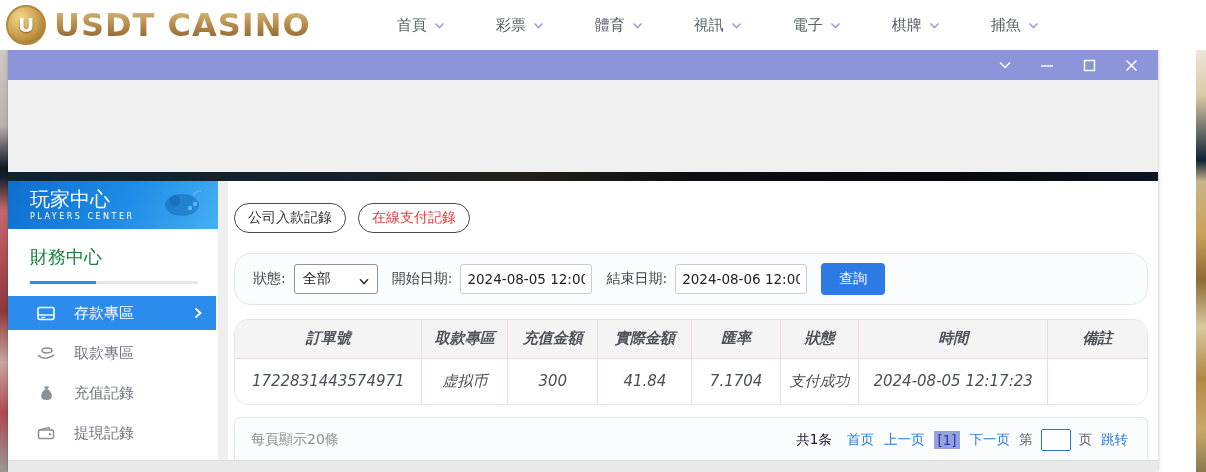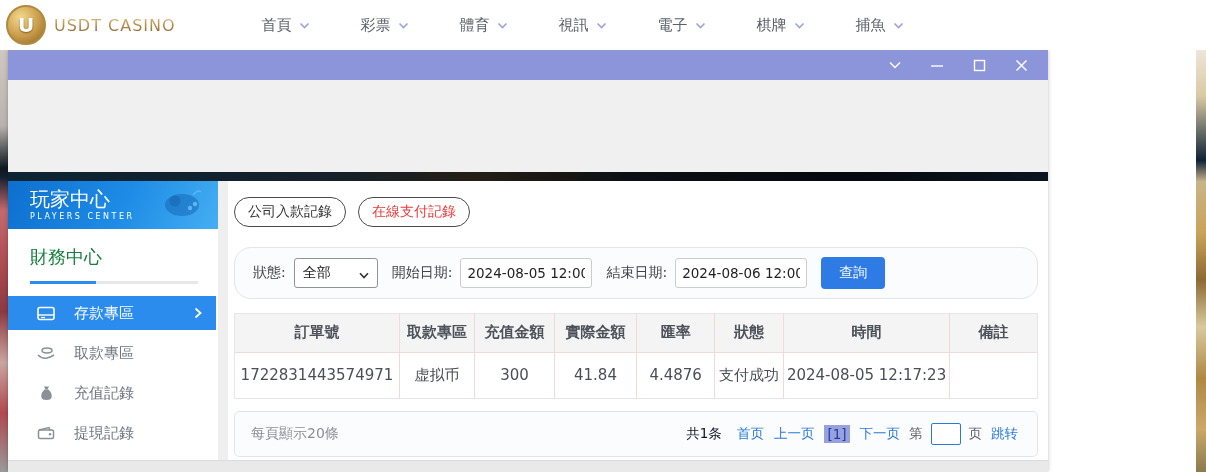--- a/index.html
+++ b/index.html
@@ -5,36 +5,36 @@
   * { margin:0; padding:0; box-sizing:border-box; }
   html,body { width:1206px; height:472px; overflow:hidden; }
   body { font-family:"DejaVu Sans","Liberation Sans",sans-serif; background:#fff; }
   .page { position:relative; width:1206px; height:472px; background:#fff; }
 
   
   .site-header { position:absolute; top:0; left:0; width:100%; height:50px; background:#fff; display:flex; align-items:center; z-index:5; }
   .logo { display:flex; align-items:center; margin-left:6px; }
   .coin { width:40px; height:40px; border-radius:50%; background:radial-gradient(circle at 35% 30%,#f4d98c,#c89b4a 55%,#8a6426); border:2px solid #b08a3e; display:flex; align-items:center; justify-content:center; }
   .coin-letter { font-size:20px; font-weight:bold; color:#fff; text-shadow:0 1px 2px #7a5a20; }
-  .logo-text { margin-left:8px; font-size:16px; font-weight:normal; letter-spacing:1px;
+  .logo-text { margin-left:8px; font-size:32px; font-weight:bold; letter-spacing:1px;
     background:linear-gradient(180deg,#d8b877 10%,#b08648 55%,#8a6530 90%); -webkit-background-clip:text; background-clip:text; color:transparent; }
   .nav { display:flex; margin-left:60px; }
   .nav-item { display:flex; align-items:center; margin:0 26px; cursor:pointer; }
   .nav-label { font-size:15px; color:#5b6069; }
   .nav-caret { margin-left:7px; width:10px; height:10px; }
   .nav-caret svg { display:block; }
 
   
   .bg-strip-left { position:absolute; top:50px; left:0; width:8px; height:422px;
     background:linear-gradient(180deg,#cfc8c2 0%,#b9b2ae 18%,#101820 28%,#13202e 30%,#c46a6e 38%,#a94a50 52%,#8c3a40 62%,#caa6a0 74%,#b0494f 86%,#9a9a9a 100%); }
   .bg-strip-right { position:absolute; top:45px; right:0; width:10px; height:427px;
     background:linear-gradient(180deg,#efe9df 0%,#d9c9a4 12%,#0e2236 27%,#c8b489 32%,#caa25a 44%,#8c6a34 55%,#d9c9a0 66%,#b08844 78%,#caa868 90%,#8a7a50 100%); }
 
   
-  .app-window { position:absolute; top:50px; left:8px; width:1040px; height:422px; background:#efefef; box-shadow:0 0 4px rgba(0,0,0,.25); }
+  .app-window { position:absolute; top:50px; left:8px; width:1150px; height:422px; background:#efefef; box-shadow:0 0 4px rgba(0,0,0,.25); }
   .titlebar { height:30px; background:#8c95d9; display:flex; align-items:center; justify-content:flex-end; }
   .win-btn { width:30px; height:24px; display:flex; align-items:center; justify-content:center; margin-right:12px; cursor:pointer; }
   .win-btn svg { display:block; }
   .win-spacer { flex:1; }
 
   .win-body { position:relative; height:392px; background:#efefef; }
   .top-blank { height:92px; background:#f0f0f0; }
   .dark-banner { height:9px; background:linear-gradient(90deg,#0e2433 0%,#14202b 30%,#241f16 45%,#0b0e12 60%,#05080c 80%,#0a1420 100%); }
 
   .content-row { display:flex; height:279px; }
@@ -50,33 +50,33 @@
   .section-rule-accent { position:absolute; left:0; top:0; width:66px; height:3px; background:#2b8ced; }
   .menu { margin-top:12px; }
   .menu-item { height:34px; display:flex; align-items:center; padding-left:28px; margin-bottom:6px; cursor:pointer; color:#6f7680; }
   .menu-item .mi-icon { width:20px; display:flex; justify-content:center; margin-right:18px; }
   .menu-item .mi-label { font-size:15px; }
   .menu-item.active { background:#2b8ced; color:#fff; margin-right:2px; }
   .menu-item.active .mi-arrow { margin-left:auto; margin-right:14px; }
   .mi-arrow svg { display:block; }
 
   
-  .main-panel { flex:1; background:#fff; margin-left:10px; padding:16px 10px 0 6px; overflow:hidden; }
+  .main-panel { flex:1; background:#fff; margin-left:10px; padding:22px 10px 0 6px; overflow:hidden; }
   .tabs { display:flex; }
   .tab-pill { border:1px solid #4a4a4a; border-radius:16px; padding:5px 13px; font-size:14px; color:#333; margin-right:12px; background:#fff; cursor:pointer; white-space:nowrap; }
   .tab-pill.active { color:#e53c3c; }
 
   .filter-box { margin-top:20px; border:1px solid #e3e5e8; border-radius:17px; background:#fbfcfd; height:52px; display:flex; align-items:center; padding-left:18px; }
   .f-label { font-size:14px; color:#3f444c; margin-right:8px; white-space:nowrap; }
   .select { width:84px; height:30px; border:1px solid #8f9399; border-radius:3px; background:#fff; display:flex; align-items:center; padding:0 8px; margin-right:14px; cursor:pointer; }
   .select-value { font-size:14px; color:#222; flex:1; }
   .date-input { width:132px; height:30px; border:1px solid #c9ccd1; border-radius:3px; font-size:13.5px; color:#222; padding:0 6px; margin-right:14px; font-family:inherit; }
   .search-btn { width:64px; height:32px; background:#2f7be5; color:#fff; border:none; border-radius:4px; font-size:14px; cursor:pointer; font-family:inherit; }
 
-  .table-wrap { margin-top:14px; border:1px solid #e3e5e8; border-radius:1px; overflow:hidden; }
+  .table-wrap { margin-top:14px; border:1px solid #e3e5e8; border-radius:14px; overflow:hidden;font-style:italic; }
   table { width:100%; border-collapse:collapse; table-layout:fixed; }
   thead th { background:#f4f4f5; font-size:15px; font-weight:bold; color:#4d525a; height:38px; border-right:1px solid #f3dada; border-bottom:1px solid #f3dada; }
   thead th:last-child { border-right:none; }
   tbody td { background:#fff; font-size:15px; color:#4a4f57; height:46px; text-align:center; border-right:1px solid #f3dada; }
   tbody td:last-child { border-right:none; }
 
   .pagination-box { margin-top:12px; border:1px solid #e3e5e8; border-radius:5px; background:#fbfcfd; height:46px; display:flex; align-items:center; padding:0 14px 0 16px; }
   .page-size { font-size:14px; color:#8a8f96; }
   .pager { margin-left:auto; display:flex; align-items:center; font-size:13.5px; }
   .pg-total { color:#0f172a; margin-right:10px; }
@@ -309,21 +309,21 @@
                   <th>時間</th>
                   <th>備註</th>
                 </tr>
               </thead>
               <tbody>
                 <tr>
                   <td>1722831443574971</td>
                   <td>虚拟币</td>
                   <td>300</td>
                   <td>41.84</td>
-                  <td>4.4876</td>
+                  <td>7.1704</td>
                   <td>支付成功</td>
                   <td>2024-08-05 12:17:23</td>
                   <td></td>
                 </tr>
               </tbody>
             </table>
           </div>
 
           <div class="pagination-box">
             <span class="page-size">每頁顯示20條</span>

